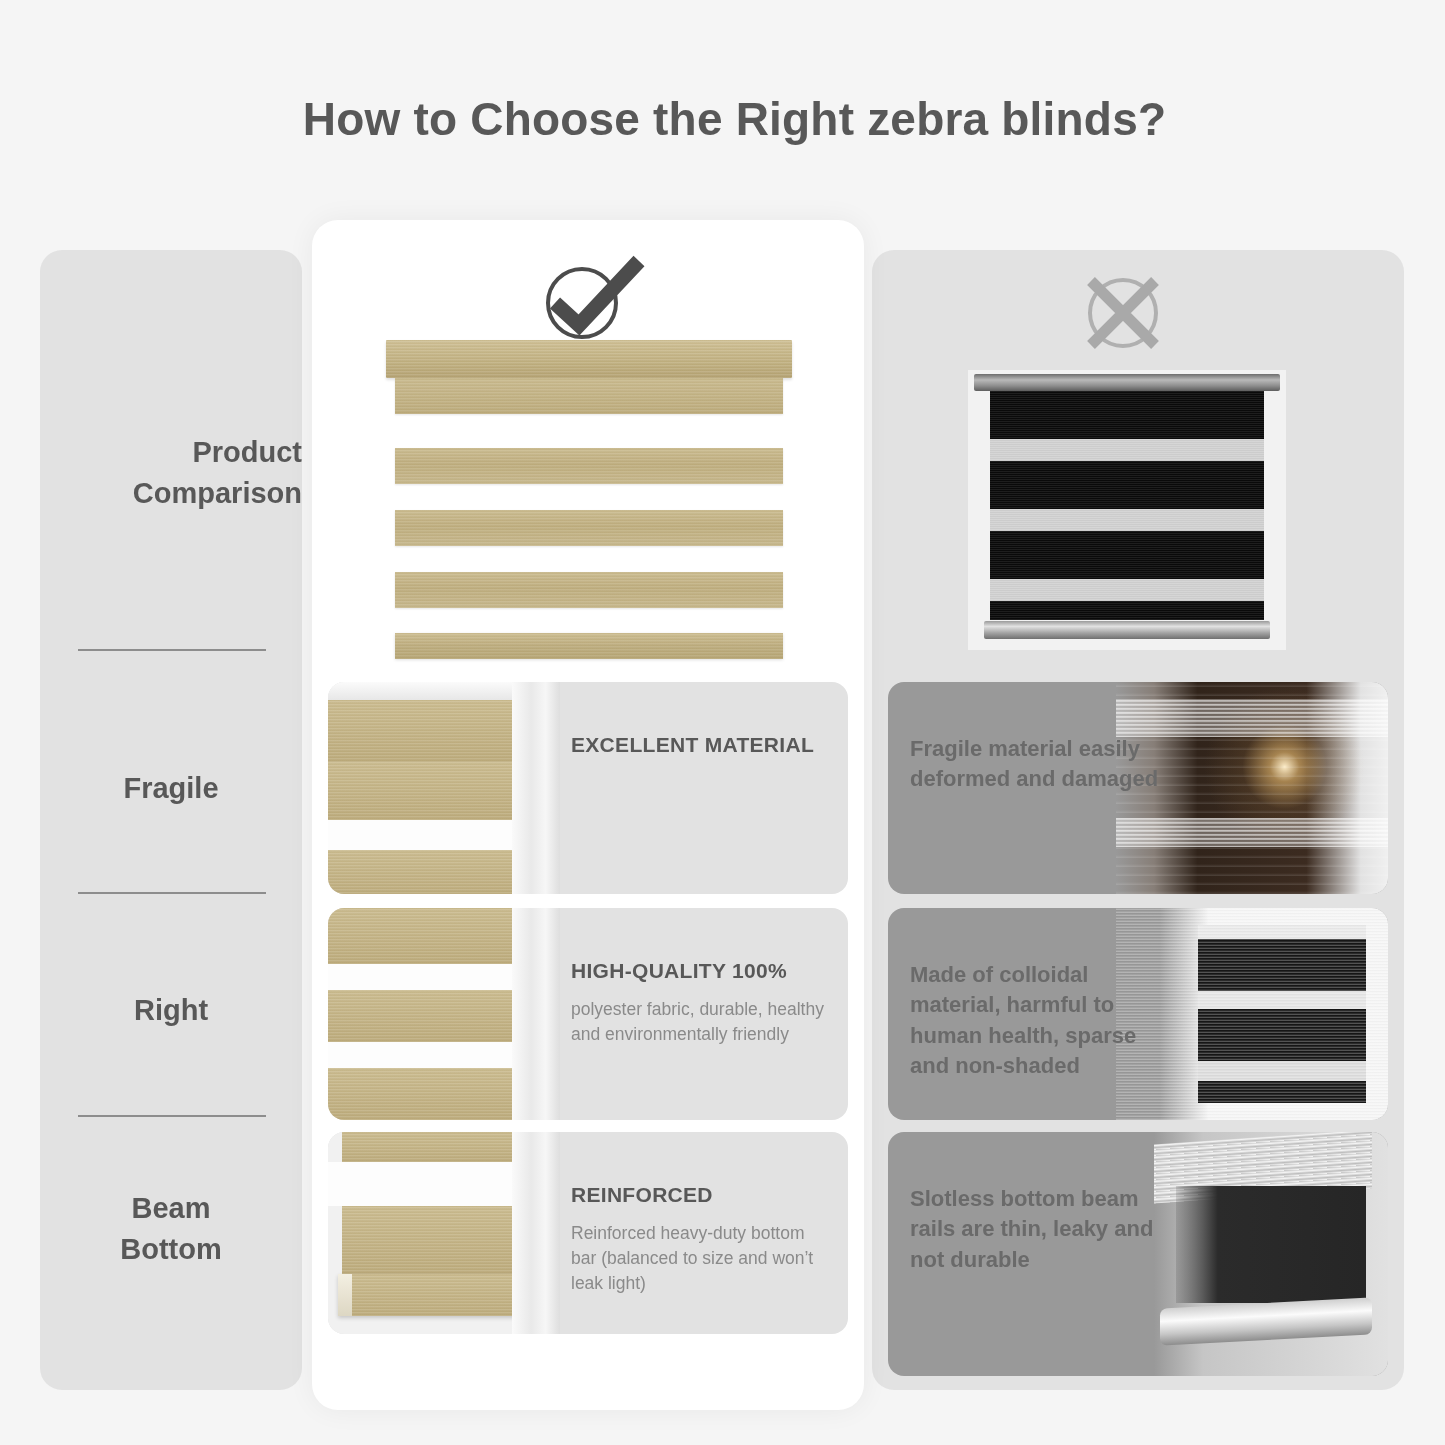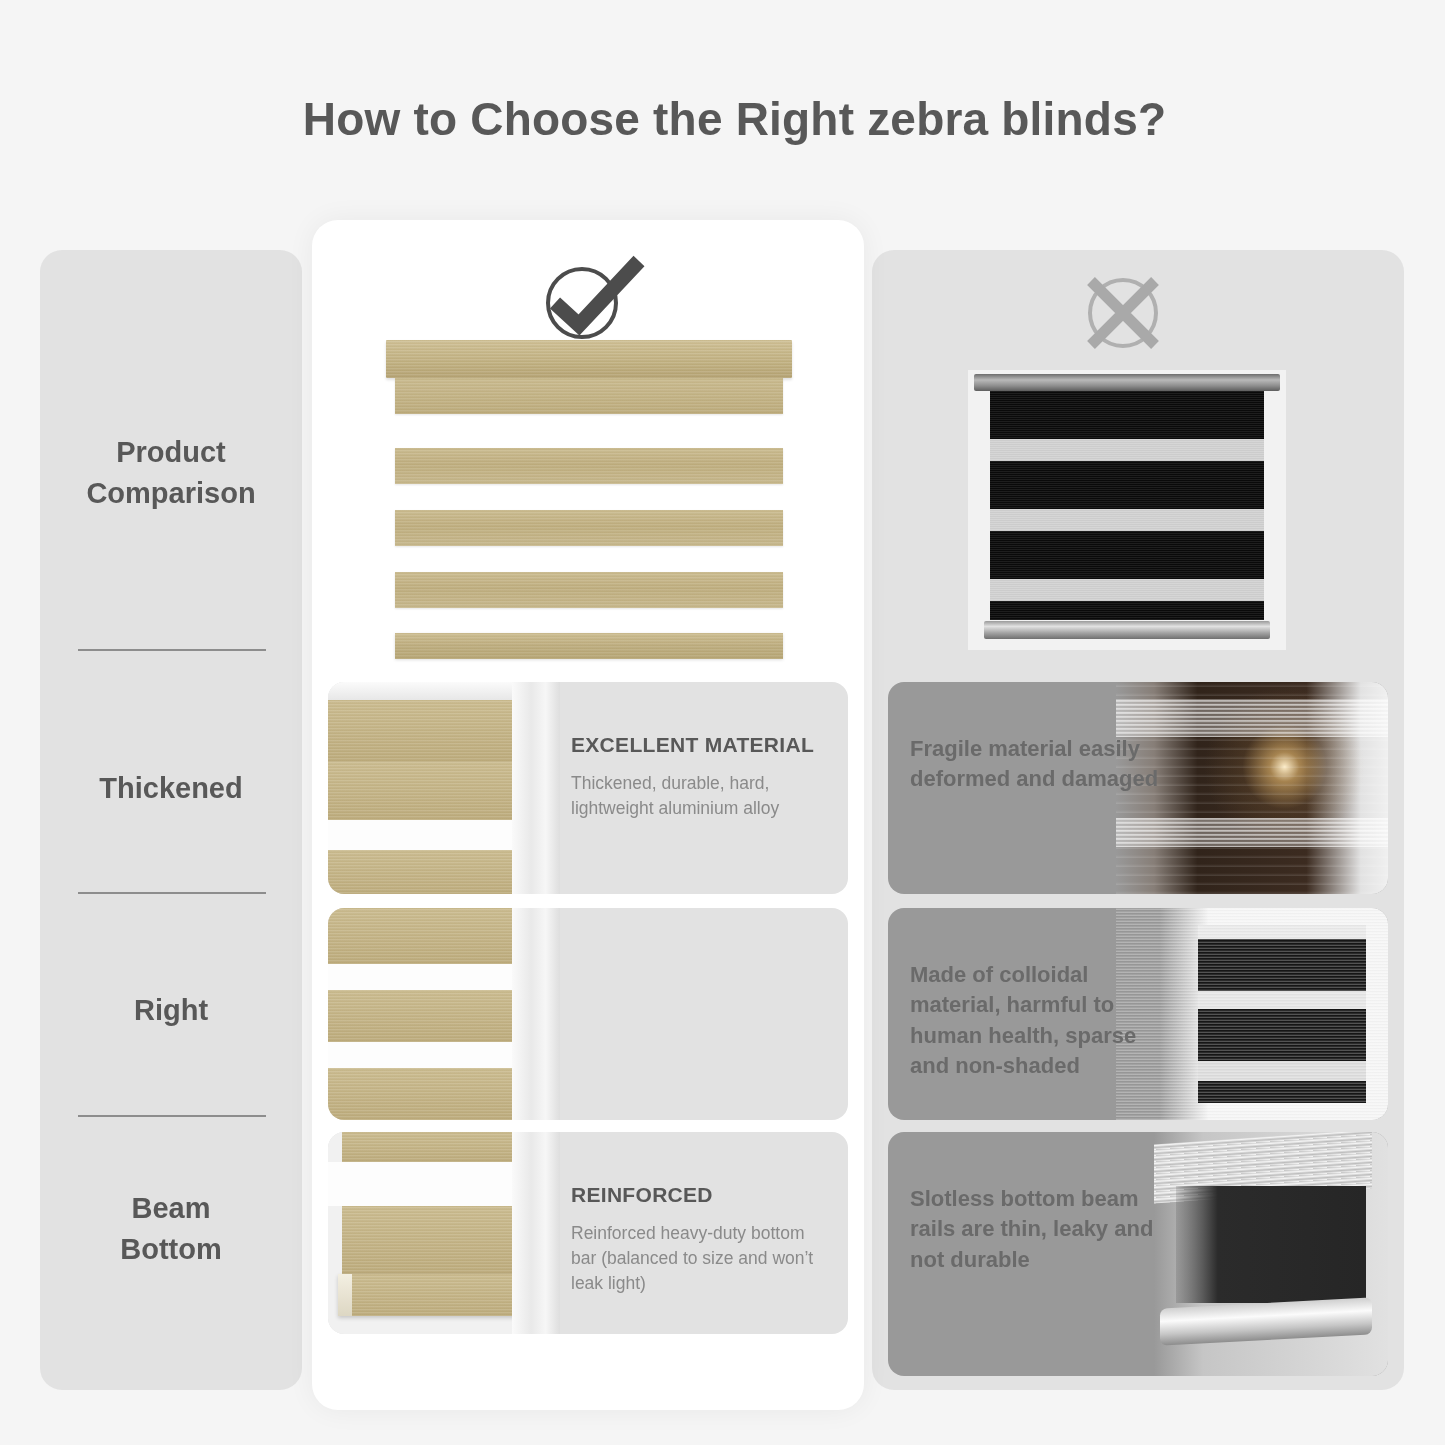--- a/index.html
+++ b/index.html
@@ -64,21 +64,21 @@
     position: absolute;
     left: 40px;
     width: 262px;
     text-align: center;
     font-size: 29px;
     font-weight: bold;
     color: #585858;
     line-height: 1.42;
     z-index: 6;
   }
-  #label-product   { top: 432px; }
+  #label-product   { top: 432px; text-align: right; }
   #label-material  { top: 768px; }
   #label-fabric    { top: 990px; }
   #label-bottom    { top: 1188px; }
 
   .row-divider {
     position: absolute;
     left: 78px;
     width: 188px;
     height: 2px;
     background: #8d8d8d;
@@ -410,21 +410,21 @@
 
 <div id="right-compare-panel"></div>
 
 <div id="center-card"></div>
 
 <div id="label-product" class="row-label">
 
   <div>Product</div>
   <div>Comparison</div>
 </div>
-<div id="label-material" class="row-label">Thickened</div>
+<div id="label-material" class="row-label">Fragile</div>
 <div id="label-fabric" class="row-label">Right</div>
 <div id="label-bottom" class="row-label">
   <div>Beam</div>
   <div>Bottom</div>
 </div>
 
 <div id="divider-1" class="row-divider"></div>
 <div id="divider-2" class="row-divider"></div>
 <div id="divider-3" class="row-divider"></div>
 
@@ -458,33 +458,36 @@
   <div class="good-photo">
     <div class="frame-top"></div>
     <div class="zebra-band" style="top:18px;height:62px;"></div>
     <div class="zebra-band" style="top:80px;height:58px;"></div>
     <div class="zebra-gap" style="top:138px;height:30px;"></div>
     <div class="zebra-band" style="top:168px;height:46px;"></div>
     <div class="frame-right"></div>
   </div>
   <div class="card-text-good">
     <div class="card-heading">EXCELLENT MATERIAL</div>
-    <div class="card-body">Thickened, durable, hard, lightweight aluminium alloy</div>
   </div>
 </div>
 
 <div id="card-good-fabric" class="feature-card-good">
   <div class="good-photo">
     <div class="zebra-band" style="top:0px;height:56px;"></div>
     <div class="zebra-gap" style="top:56px;height:26px;"></div>
     <div class="zebra-band" style="top:82px;height:52px;"></div>
     <div class="zebra-gap" style="top:134px;height:26px;"></div>
     <div class="zebra-band" style="top:160px;height:52px;"></div>
     <div class="frame-right"></div>
   </div>
+  <div class="card-text-good">
+    <div class="card-heading">HIGH-QUALITY 100%</div>
+    <div class="card-body">polyester fabric, durable, healthy and environmentally friendly</div>
+  </div>
 </div>
 
 <div id="card-good-bottom" class="feature-card-good">
   <div class="good-photo" style="background:#f1f1f1;">
     <div class="zebra-band" style="top:0px;height:30px;left:14px;width:172px;"></div>
     <div class="zebra-gap" style="top:30px;height:44px;"></div>
     <div class="zebra-band" style="top:74px;height:68px;left:14px;width:180px;"></div>
     <div class="zebra-band" style="top:142px;height:42px;left:10px;width:184px;box-shadow:0 2px 4px rgba(0,0,0,0.18);"></div>
     <div style="position:absolute;left:10px;top:142px;width:14px;height:42px;background:linear-gradient(180deg,#f3efe2,#ddd7c3);"></div>
     <div class="frame-right"></div>

